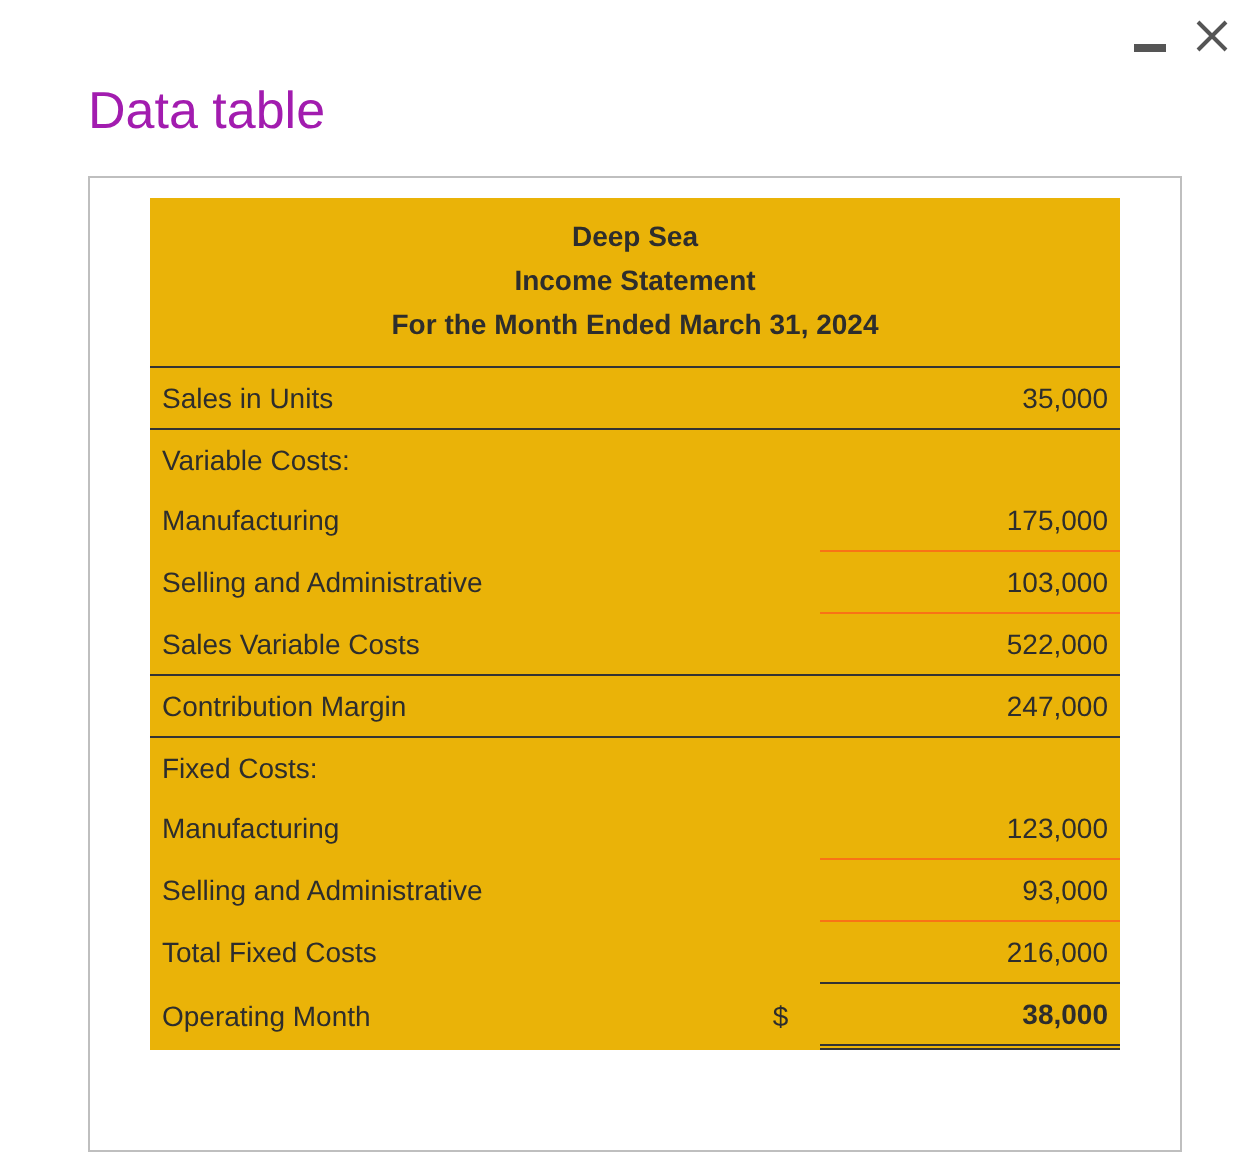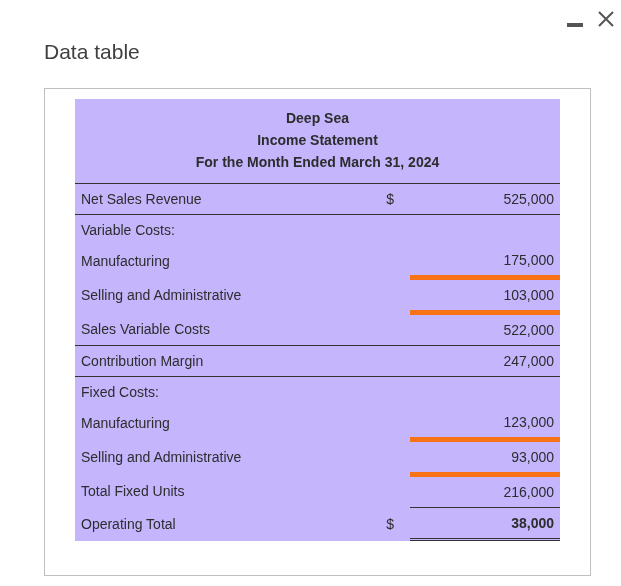--- a/index.html
+++ b/index.html
@@ -33,22 +33,22 @@
     height: 4px;
     background: #555;
     display: inline-block;
   }
   .title-wrap {
     padding: 0 0 10px 44px;
   }
   h1.title {
     margin: 0;
     font-weight: 400;
-    font-size: 21px;
-    color: #404040;
+    font-size: 26px;
+    color: #a21caf;
   }
   .scroll-pane {
     position: absolute;
     left: 44px;
     right: 30px;
     top: 88px;
     bottom: 10px;
     border: 1px solid #bfbfbf;
     overflow-y: scroll;
     background: #fff;
@@ -58,21 +58,21 @@
   .scroll-pane::-webkit-scrollbar-track { background: #f0f0f0; }
   .scroll-pane::-webkit-scrollbar-thumb { background: #c9c9c9; }
   .scroll-pane::-webkit-scrollbar-button {
     background: #e9e9e9;
     height: 16px;
     display: block;
   }
 
   .statement {
     margin: 10px 30px 40px 30px;
-    background: #c4b5fd;
+    background: #eab308;
   }
   .stmt-header {
     text-align: center;
     padding: 8px 4px 10px 4px;
   }
   .stmt-header .line {
     font-weight: 700;
     font-size: 14px;
     color: #2d2d2d;
     padding: 3px 0;
@@ -85,21 +85,21 @@
   }
   table.tbl td {
     padding: 7px 6px;
     vertical-align: middle;
   }
   td.label { width: 61%; }
   td.indent { padding-left: 26px; }
   td.cur { width: 8%; text-align: center; }
   td.val { width: 31%; text-align: right; padding-right: 16px; }
   .row-top td { border-top: 1px solid #333; }
-  .val.u-single { border-top: 5px solid #f97316; }
+  .val.u-single { border-top: 1px solid #f97316; }
   .val.u-double { border-top: 1px solid #333; border-bottom: 3px double #333; font-weight:700; }
 </style>
 </head>
 <body>
 
 <div class="topbar">
   <span class="top-icon"><span class="minus-icon"></span></span>
   <span class="top-icon">
     <svg width="18" height="18" viewBox="0 0 18 18">
         <path d="M2 2 L16 16 M16 2 L2 16" stroke="#555" stroke-width="2" fill="none"></path>
@@ -114,24 +114,24 @@
 <div class="scroll-pane">
   <div class="statement">
     <div class="stmt-header">
       <div class="line">Deep Sea</div>
       <div class="line">Income Statement</div>
       <div class="line">For the Month Ended March 31, 2024</div>
     </div>
 
     <table class="tbl">
       <tbody>
-      <tr class="row-top">
-        <td class="label">Net Sales Revenue</td>
-        <td class="cur">$</td>
-        <td class="val">525,000</td>
+          <tr class="row-top">
+        <td class="label">Sales in Units</td>
+        <td class="cur"></td>
+        <td class="val">35,000</td>
       </tr>
       <tr class="row-top">
         <td class="label">Variable Costs:</td>
         <td class="cur"></td>
         <td class="val"></td>
       </tr>
       <tr>
         <td class="label indent">Manufacturing</td>
         <td class="cur"></td>
         <td class="val">175,000</td>
@@ -160,25 +160,25 @@
         <td class="label indent">Manufacturing</td>
         <td class="cur"></td>
         <td class="val">123,000</td>
       </tr>
       <tr>
         <td class="label indent">Selling and Administrative</td>
         <td class="cur"></td>
         <td class="val u-single">93,000</td>
       </tr>
       <tr>
-        <td class="label">Total Fixed Units</td>
+        <td class="label">Total Fixed Costs</td>
         <td class="cur"></td>
         <td class="val u-single">216,000</td>
       </tr>
       <tr>
-        <td class="label">Operating Total</td>
+        <td class="label">Operating Month</td>
         <td class="cur">$</td>
         <td class="val u-double">38,000</td>
       </tr>
     </tbody>
       </table>
   </div>
 </div>
 
 </body></html>

